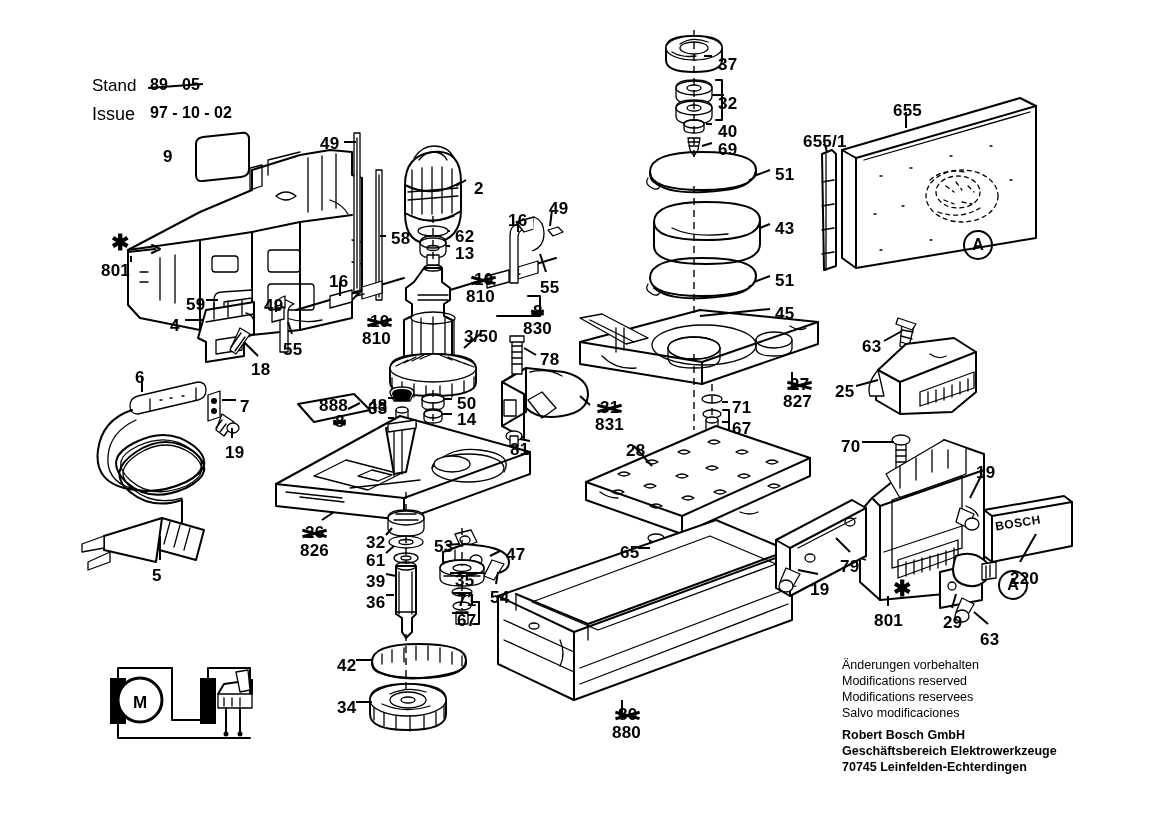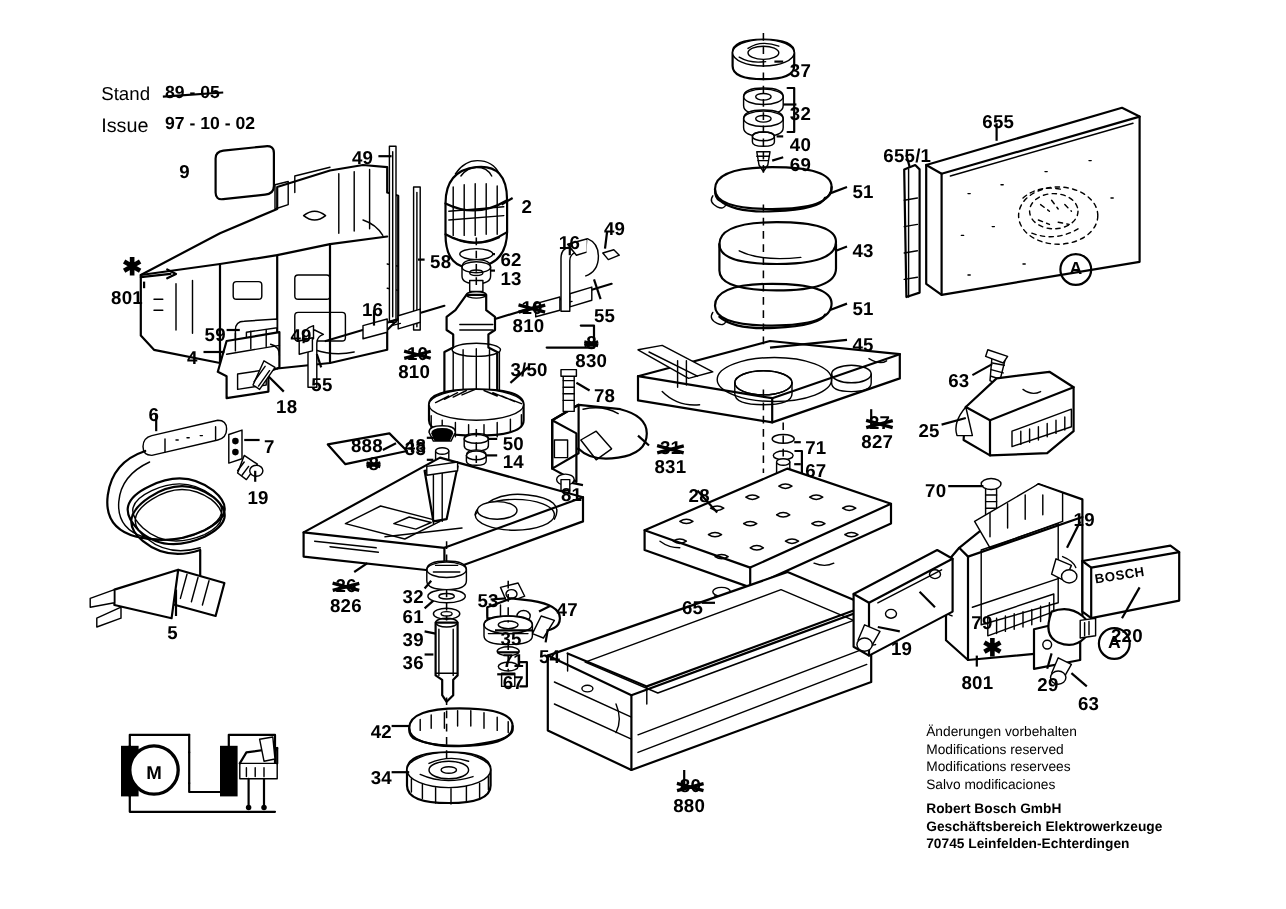--- a/index.html
+++ b/index.html
@@ -699,21 +699,21 @@
       <div class="lbl" style="left: 732px; top: 420px;">67</div>
       <div class="lbl" style="left: 626px; top: 442px;">28</div>
       <div class="lbl" style="left: 620px; top: 544px;">65</div>
       <div class="lbl" style="left: 612px; top: 724px;">880</div>
       <div class="lbl" style="left: 803px; top: 133px;">655/1</div>
       <div class="lbl" style="left: 893px; top: 102px;">655</div>
       <div class="lbl" style="left: 862px; top: 338px;">63</div>
       <div class="lbl" style="left: 835px; top: 383px;">25</div>
       <div class="lbl" style="left: 841px; top: 438px;">70</div>
       <div class="lbl" style="left: 976px; top: 464px;">19</div>
-      <div class="lbl" style="left: 840px; top: 558px; margin-left: 43px;">79</div>
+      <div class="lbl" style="left: 840px; top: 558px;">79</div>
       <div class="lbl" style="left: 810px; top: 581px;">19</div>
       <div class="lbl" style="left: 1010px; top: 570px;">220</div>
       <div class="lbl" style="left: 874px; top: 612px;">801</div>
       <div class="lbl" style="left: 943px; top: 614px;">29</div>
       <div class="lbl" style="left: 980px; top: 631px;">63</div>
     </div>
   <div id="struck-layer">
       <div class="lbl" style="left: 335px; top: 413px;"><span class="xout">8</span></div>
       <div class="lbl" style="left: 305px; top: 524px;"><span class="xout">26</span></div>
       <div class="lbl" style="left: 600px; top: 399px;"><span class="xout">31</span></div>

